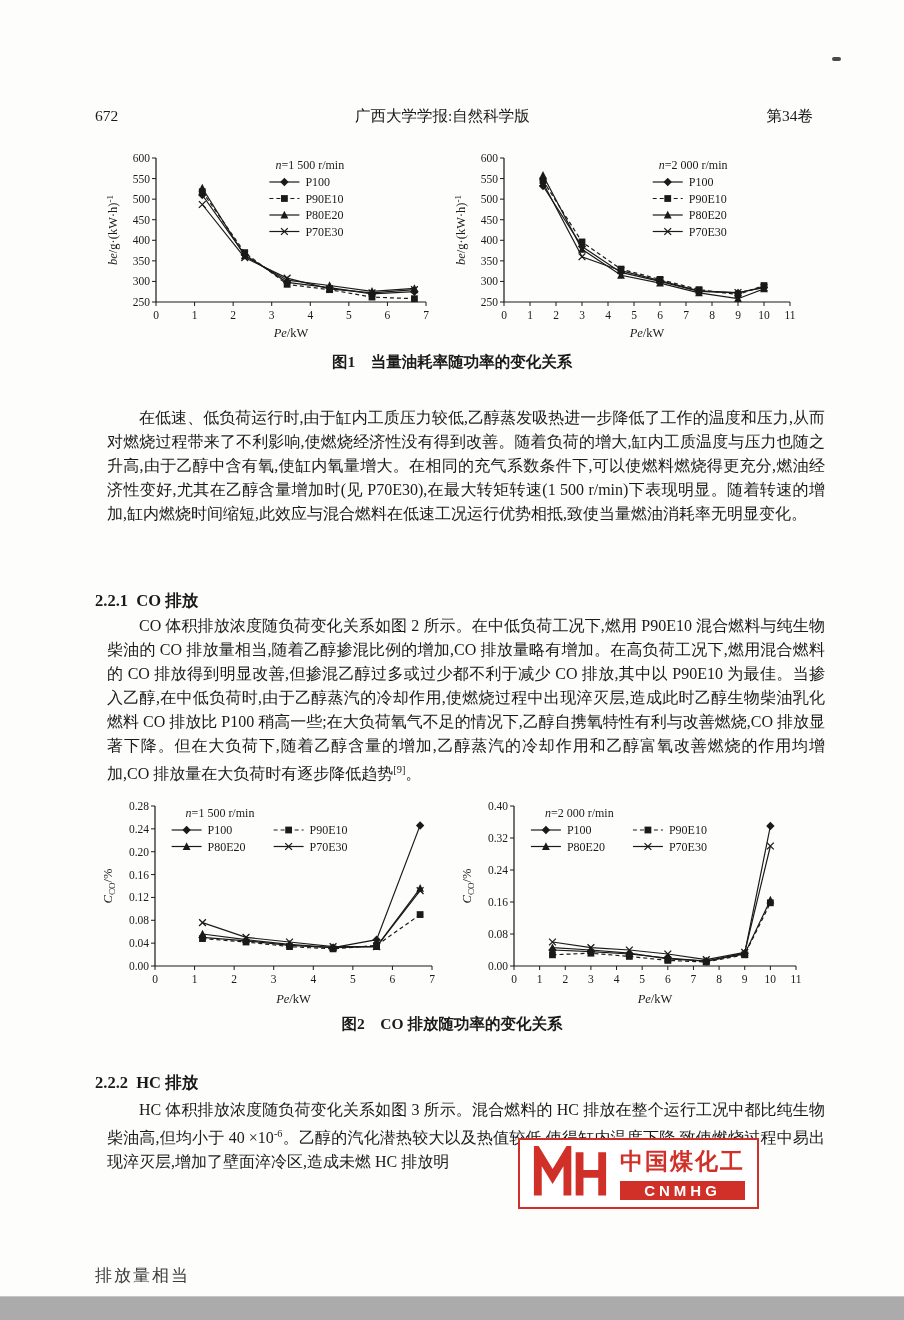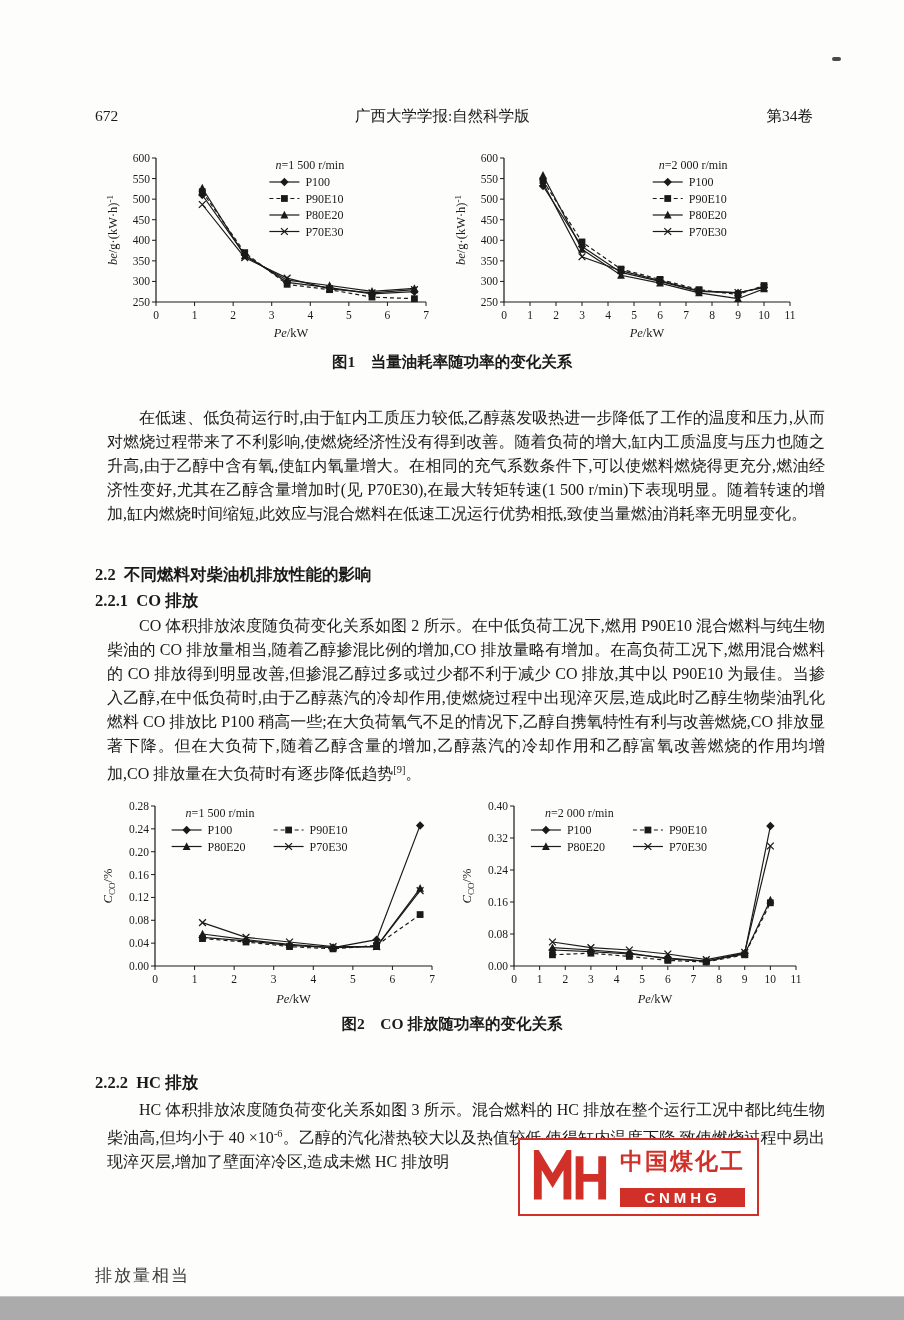--- a/index.html
+++ b/index.html
@@ -29,21 +29,21 @@
   }
   .para sup { font-size:0.65em; }
   .h { position:absolute; left:95px; font-size:16.5px; font-weight:bold; }
   .watermark { position:absolute; left:518px; top:1138px; background:#ffffff; }
   .wm-box {
     display:flex; align-items:center; gap:10px;
     border:2px solid var(--wm-color,#d03028); padding:6px 12px 7px 10px; background:#ffffff;
   }
   .wm-cn { color:var(--wm-color,#d03028); font-size:23px; font-weight:bold; letter-spacing:2px; font-family:"Liberation Sans","DejaVu Sans",sans-serif; }
   .wm-en {
-    margin-top:11px; background:var(--wm-color,#d03028); color:#ffffff; text-align:center;
+    margin-top:4px; background:var(--wm-color,#d03028); color:#ffffff; text-align:center;
     font-size:15px; font-weight:bold; letter-spacing:4px; padding:1px 8px;
     font-family:"Liberation Sans","DejaVu Sans",sans-serif;
   }
   .footer { position:absolute; left:95px; top:1264px; font-size:17px; color:#3a3a3a; letter-spacing:2px; }
   .bottom-band { position:absolute; left:0; bottom:0; width:904px; height:24px; background:#ababab; border-top:1px solid #c6c6c6; }
 </style>
 </head>
 <body>
 
 <div class="page">
@@ -243,21 +243,20 @@
           <line x1="200.72" y1="85.5" x2="230.72" y2="85.5" stroke="#1a1a1a" stroke-width="1.2"></line>
           <path d="M212.32,82.1 L219.12,88.9 M212.32,88.9 L219.12,82.1" stroke="#1a1a1a" stroke-width="1.3" fill="none"></path>
           <text x="236.72" y="89.5" font-size="12" fill="#1a1a1a">P70E30</text>
         </svg>
       </div>
   </section>
   <div class="cap zh" style="top:352px">图1　当量油耗率随功率的变化关系</div>
 
   <p class="para" style="top:406px">在低速、低负荷运行时,由于缸内工质压力较低,乙醇蒸发吸热进一步降低了工作的温度和压力,从而对燃烧过程带来了不利影响,使燃烧经济性没有得到改善。随着负荷的增大,缸内工质温度与压力也随之升高,由于乙醇中含有氧,使缸内氧量增大。在相同的充气系数条件下,可以使燃料燃烧得更充分,燃油经济性变好,尤其在乙醇含量增加时(见 P70E30),在最大转矩转速(1 500 r/min)下表现明显。随着转速的增加,缸内燃烧时间缩短,此效应与混合燃料在低速工况运行优势相抵,致使当量燃油消耗率无明显变化。</p>
 
-  <h3 class="h" style="top:564px">2.2&nbsp;&nbsp;不同燃料对柴油机排放性能的影响</h3>
   <h3 class="h" style="top:590px">2.2.1&nbsp;&nbsp;CO 排放</h3>
 
   <p class="para" style="top:614px"><span>CO 体积排放浓度随负荷变化关系如图 2 所示。在中低负荷工况下,燃用 P90E10 混合燃料与纯生物柴油的 CO 排放量相当,随着乙醇掺混比例的增加,CO 排放量略有增加。在高负荷工况下,燃用混合燃料的 CO 排放得到明显改善,但掺混乙醇过多或过少都不利于减少 CO 排放,其中以 P90E10 为最佳。当掺入乙醇,在中低负荷时,由于乙醇蒸汽的冷却作用,使燃烧过程中出现淬灭层,造成此时乙醇生物柴油乳化燃料 CO 排放比 P100 稍高一些;在大负荷氧气不足的情况下,乙醇自携氧特性有利与改善燃烧,CO 排放显著下降。但在大负荷下,随着乙醇含量的增加,乙醇蒸汽的冷却作用和乙醇富氧改善燃烧的作用均增加,CO 排放量在大负荷时有逐步降低趋势</span><sup>[9]</sup><span>。</span></p>
 
   <section class="figrow fig2">
     <div class="chart">
         <svg width="345" height="216" viewBox="0 0 345 216">
           <path d="M56,12 L56,172 L333,172" fill="none" stroke="#1a1a1a" stroke-width="1.2"></path>
           <line x1="52" y1="172" x2="56" y2="172" stroke="#1a1a1a" stroke-width="1"></line>
           <text x="50" y="176" text-anchor="end" font-size="11.5" fill="#1a1a1a">0.00</text>

